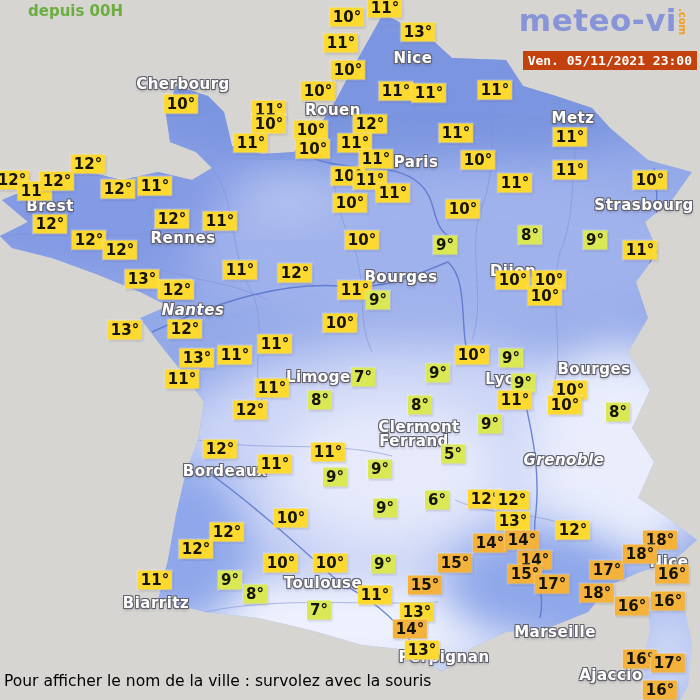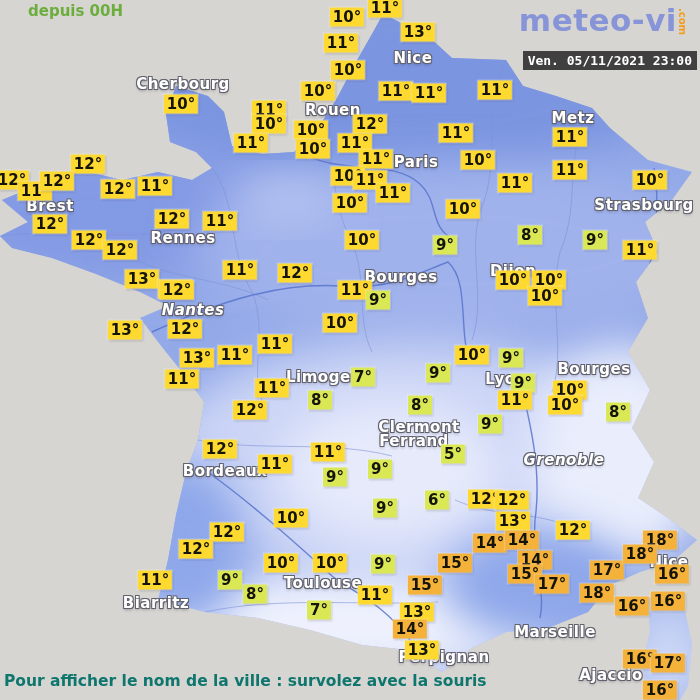--- a/index.html
+++ b/index.html
@@ -14,21 +14,21 @@
          box-shadow:0 0 0 1px rgba(255,255,255,.28),1px 1px 2px rgba(60,60,90,.25);}
   #header{position:absolute;left:8px;top:2px;}
   #page-title{font-weight:bold;font-size:21px;line-height:24px;}
   #title-unit{font-size:15px;font-weight:bold;}
   #subtitle{font-weight:bold;font-size:15px;margin-left:20px;line-height:18px;}
   #logo{position:absolute;right:12px;top:2px;font-weight:bold;font-size:31px;letter-spacing:.5px;
         display:flex;align-items:flex-start;}
   #logo .tld{writing-mode:vertical-rl;font-size:10px;letter-spacing:0;margin-top:6px;}
   #date-badge{position:absolute;right:3px;top:51px;background:#000;color:#fff;
               font-family:"DejaVu Sans Mono",monospace;font-weight:bold;font-size:13px;padding:2px 5px;}
-  #footer-hint{position:absolute;left:4px;top:672px;font-weight:bold;font-size:15.5px;color:#0f766e;}
+  #footer-hint{position:absolute;left:4px;top:672px;font-weight:normal;font-size:15.5px;color:#000000;}
 </style>
 </head>
 <body>
 
 <div id="stage" style="background: rgb(214, 213, 209);">
 
   <svg id="map-svg" width="700" height="700" viewBox="0 0 700 700" aria-hidden="true">
     <defs>
       <filter id="soft" x="-40%" y="-40%" width="180%" height="180%">
         <feGaussianBlur stdDeviation="22"></feGaussianBlur>
@@ -240,17 +240,17 @@
 
   <div id="header" style="color: rgb(108, 174, 62);">
     <div id="subtitle">depuis 00H</div>
   </div>
 
   <div id="logo">
     <span class="p1" style="color: rgb(135, 148, 216);">meteo-vi</span>
       <span class="tld" style="color: rgb(242, 157, 29);">.com</span>
   </div>
 
-  <div id="date-badge" style="background: #404040; color: rgb(255, 255, 255);">Ven. 05/11/2021 23:00</div>
+  <div id="date-badge" style="background: #c2410c; color: rgb(255, 255, 255);">Ven. 05/11/2021 23:00</div>
 
   <div id="footer-hint">Pour afficher le nom de la ville : survolez avec la souris</div>
 
 </div>
 
 </body></html>

